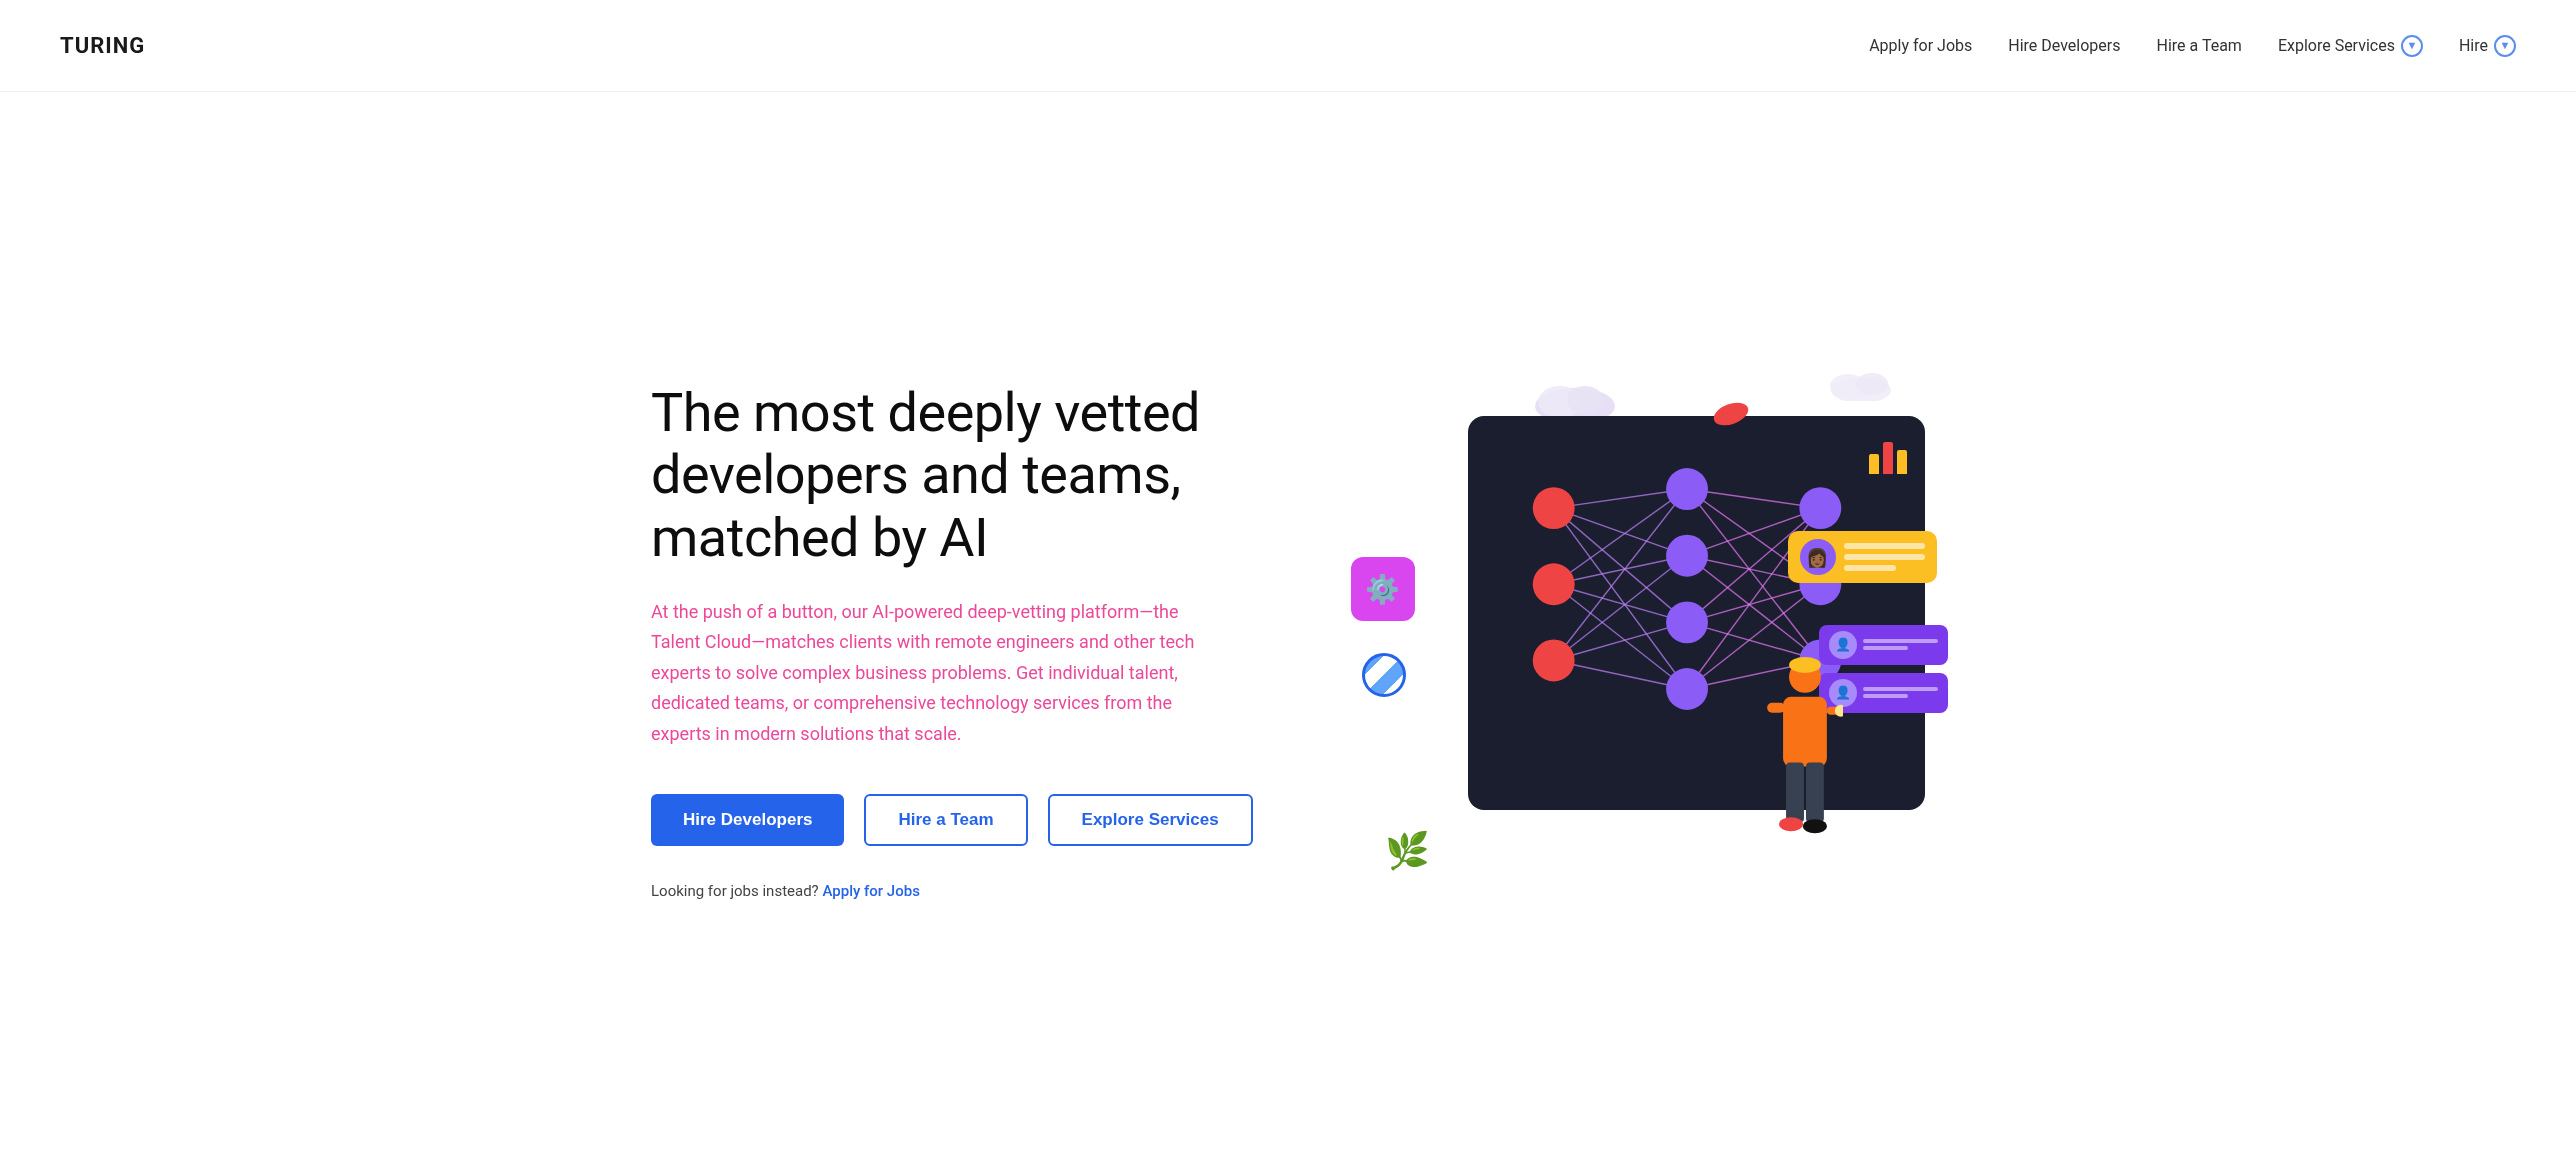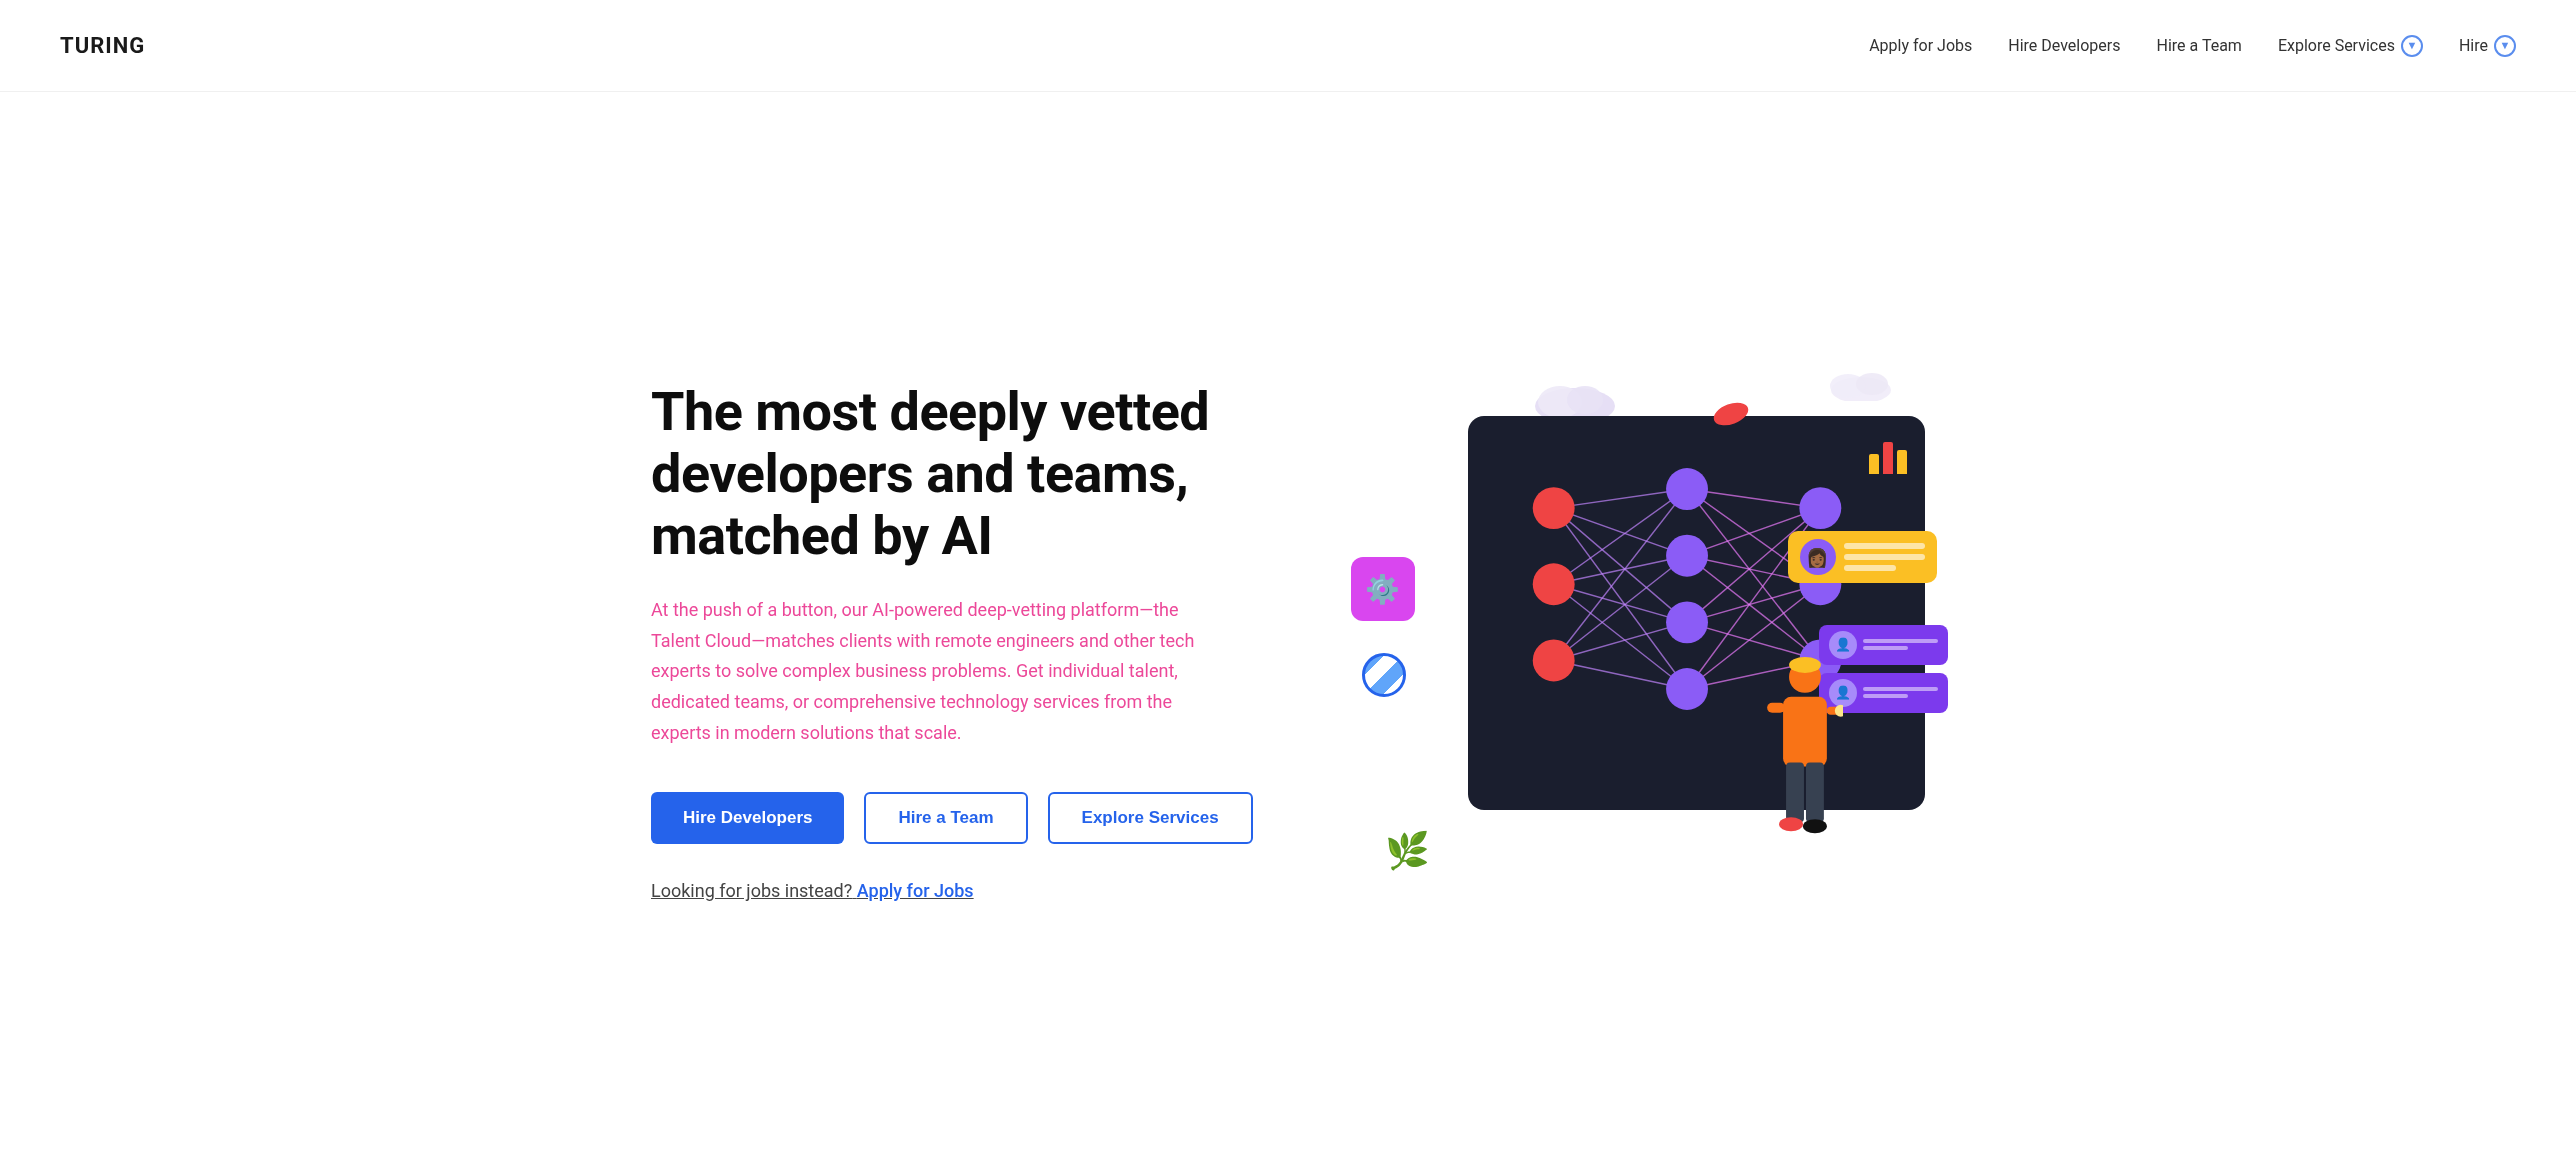--- a/index.html
+++ b/index.html
@@ -79,21 +79,21 @@
       margin: 0 auto;
     }
 
     .hero-left {
       flex: 0 0 52%;
       max-width: 52%;
     }
 
     .hero-title {
       font-size: 54px;
-      font-weight: 700;
+      font-weight: 400;
       line-height: 1.15;
       color: #0d0d0d;
       margin-bottom: 28px;
       letter-spacing: -0.5px;
       margin-top: 12px;
     }
 
     .hero-description {
       font-size: 18px;
       line-height: 1.7;
@@ -125,23 +125,22 @@
       color: #2563eb;
       border: 2px solid #2563eb;
       border-radius: 6px;
       padding: 14px 32px;
       font-size: 17px;
       font-weight: 600;
       cursor: pointer;
     }
 
     .hero-jobs-link {
-      font-size: 18px;
+      font-size: 15px;
       color: #444;
-      text-decoration: underline;
     }
 
     .hero-jobs-link a {
       color: #2563eb;
       text-decoration: none;
       font-weight: 500;
     }
 
     
     .hero-right {

